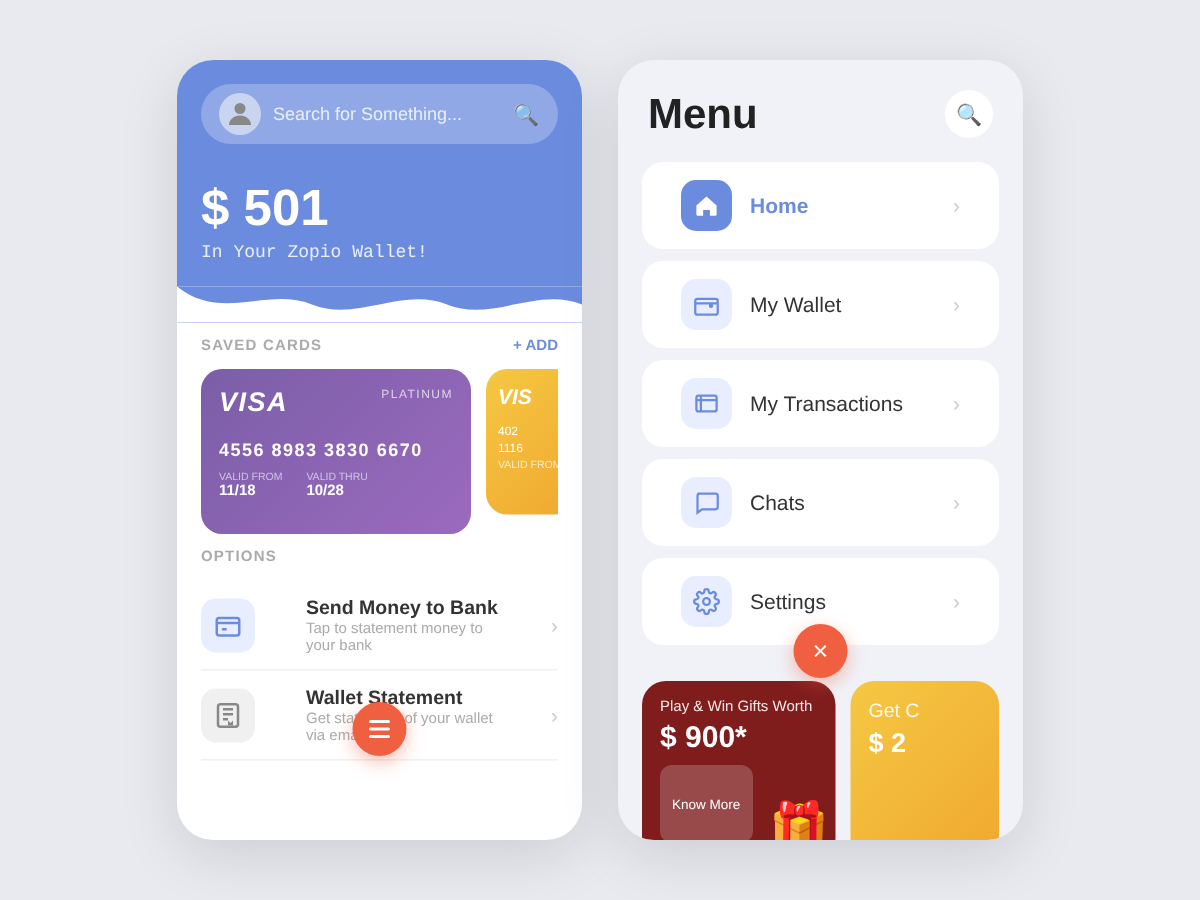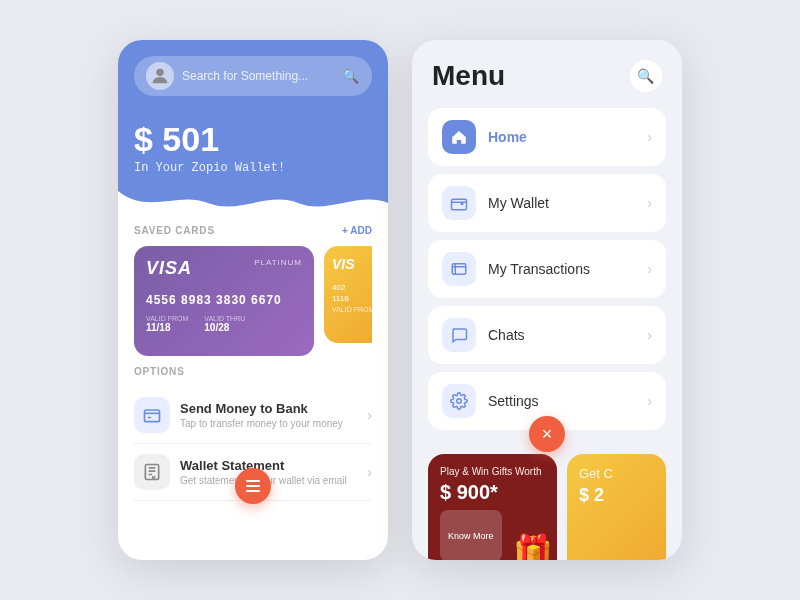--- a/index.html
+++ b/index.html
@@ -203,20 +203,21 @@
       padding: 10px 16px 0 16px;
       flex: 1;
     }
 
     .option-item {
       display: flex;
       align-items: center;
       padding: 10px 0;
       border-bottom: 1px solid #f0f0f0;
       cursor: pointer;
+      gap: 24px;
     }
 
     .option-icon-box {
       width: 36px;
       height: 36px;
       border-radius: 10px;
       display: flex;
       align-items: center;
       justify-content: center;
       margin-right: 10px;
@@ -315,21 +316,21 @@
     .menu-items {
       padding: 6px 16px;
       flex: 1;
     }
 
     .menu-item {
       display: flex;
       align-items: center;
       background: #fff;
       border-radius: 14px;
-      padding: 12px 14px;
+      padding: 12px 26px;
       margin-bottom: 8px;
       cursor: pointer;
     }
 
     .menu-item-icon {
       width: 34px;
       height: 34px;
       border-radius: 10px;
       background: #e8eeff;
       display: flex;
@@ -525,21 +526,21 @@
       <div class="option-item">
         <div class="option-icon-box option-icon-blue">
           <svg width="20" height="20" viewBox="0 0 24 24" fill="#6b8cde">
             <rect x="3" y="6" width="18" height="14" rx="2" fill="none" stroke="#6b8cde" stroke-width="2"></rect>
             <path d="M3 10h18" stroke="#6b8cde" stroke-width="2"></path>
             <rect x="7" y="14" width="4" height="2" rx="0.5" fill="#6b8cde"></rect>
           </svg>
         </div>
         <div class="option-text">
           <div class="option-title">Send Money to Bank</div>
-          <div class="option-subtitle">Tap to transfer money to your money</div>
+          <div class="option-subtitle">Tap to statement money to your bank</div>
         </div>
         <span class="option-arrow">›</span>
       </div>
 
       <div class="option-item">
         <div class="option-icon-box option-icon-gray">
           <svg width="20" height="20" viewBox="0 0 24 24" fill="none" stroke="#888" stroke-width="2">
             <rect x="4" y="3" width="16" height="18" rx="2"></rect>
             <path d="M8 7h8M8 11h8M8 15h4"></path>
             <path d="M12 20v-4l2 2 2-2v4" fill="#888" stroke="none"></path>

